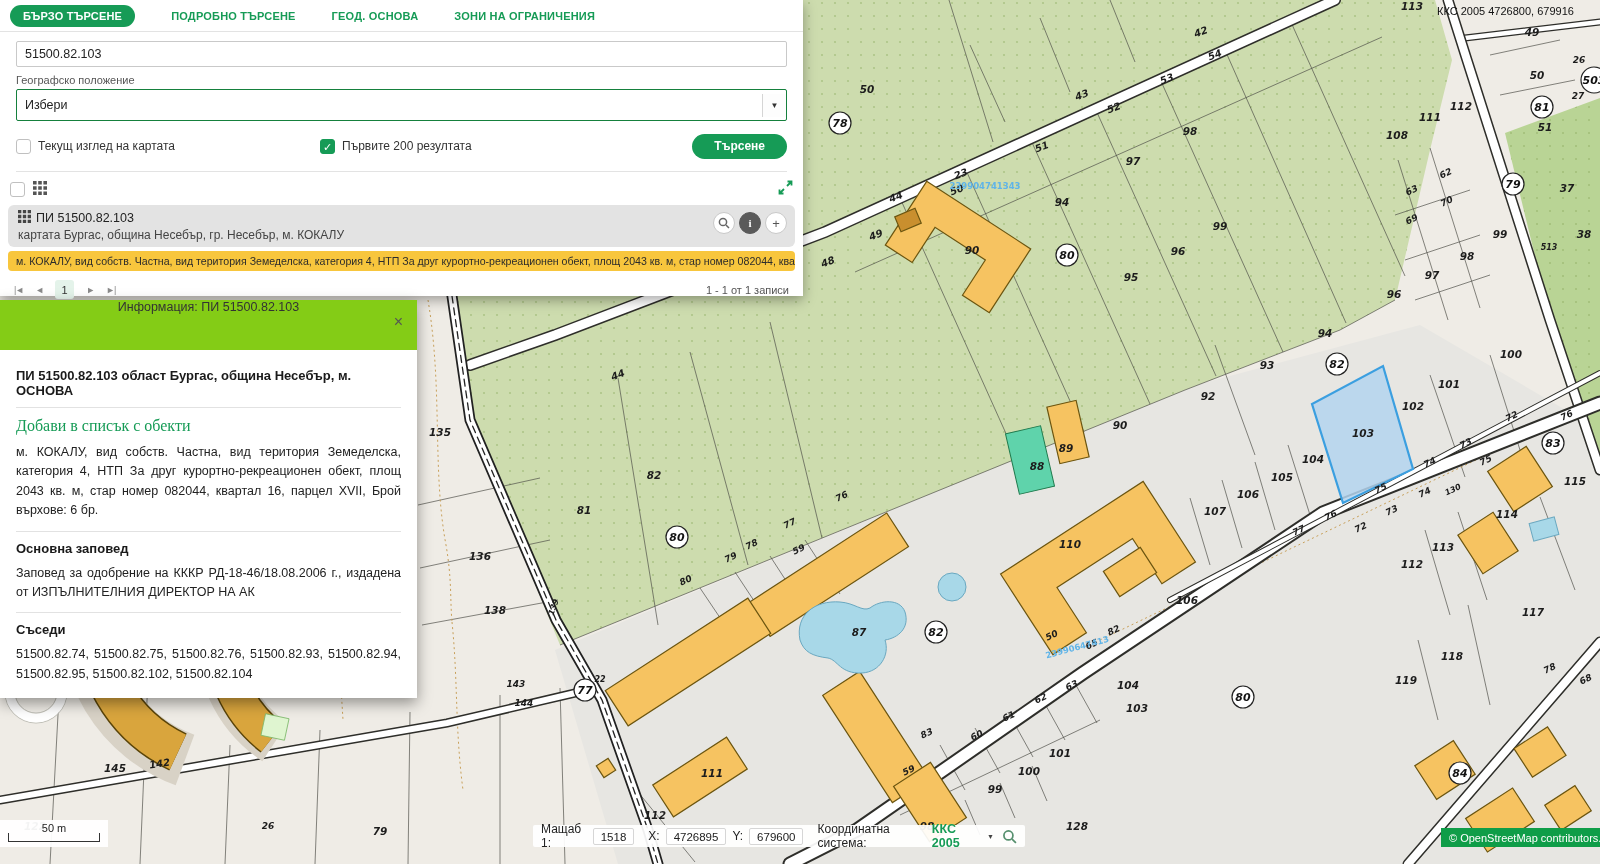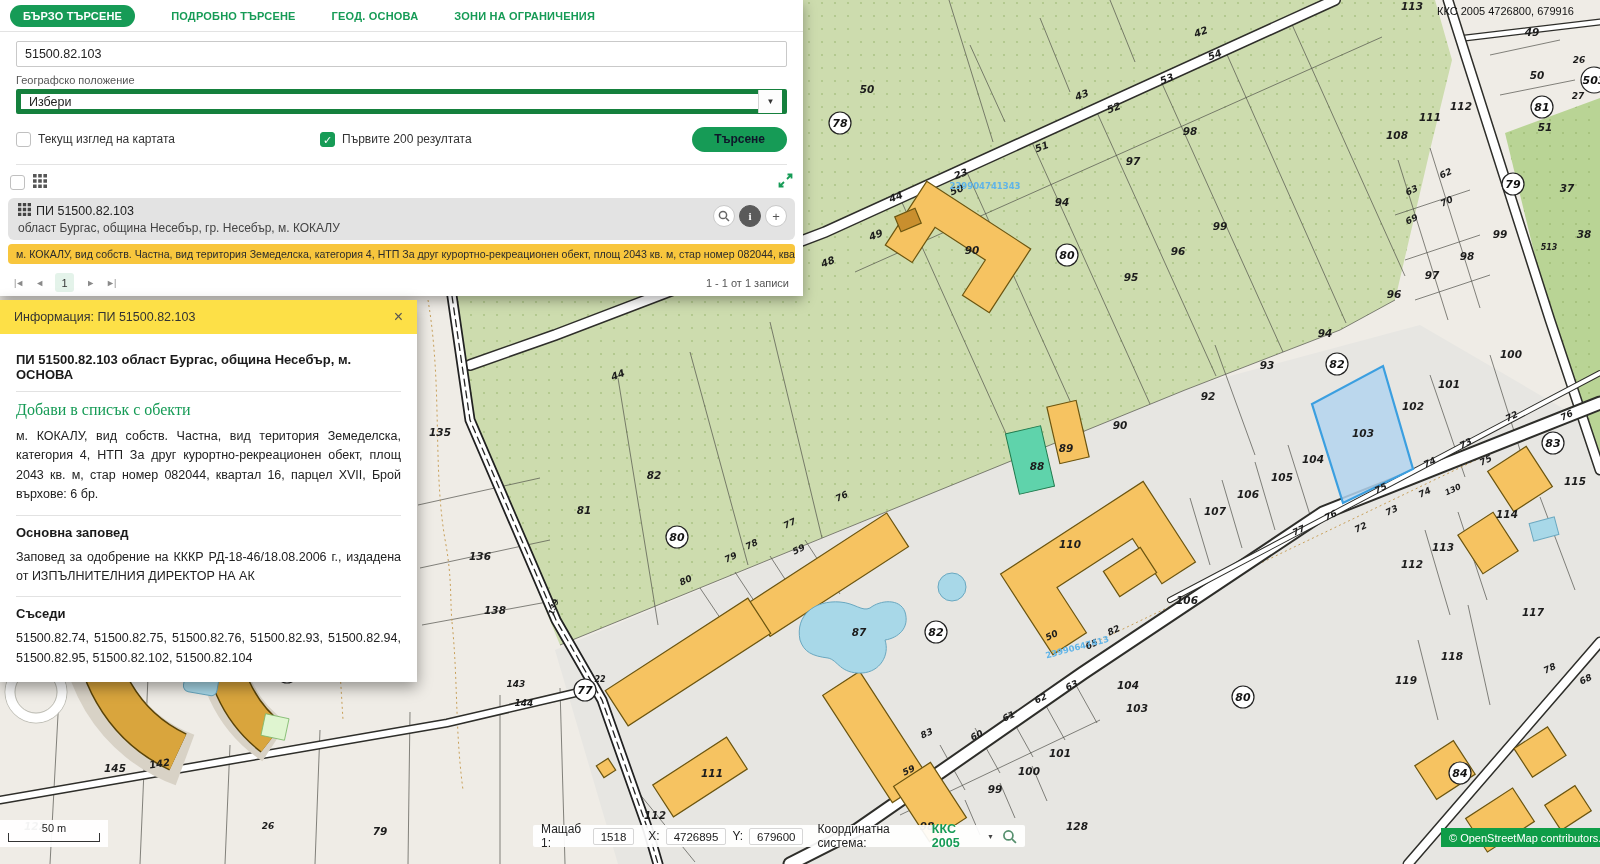--- a/index.html
+++ b/index.html
@@ -29,29 +29,29 @@
   }
   .tabbar{display:flex;align-items:center;gap:36px;height:32px;padding:0 10px;border-bottom:1px solid #e3e3e3;}
   .tab{font-size:11px;font-weight:bold;color:var(--accent);letter-spacing:.2px;cursor:pointer;white-space:nowrap;}
   .tab.active{background:var(--accent);color:#fff;padding:5px 13px;border-radius:14px;}
   .srow{padding:0 16px;}
   .search-input{
     width:771px;height:26px;margin-top:9px;border:1px solid #c9c9c9;border-radius:2px;
     font-size:12.5px;color:#222;padding:0 8px;font-family:"Liberation Sans",sans-serif;
   }
   .geo-label{font-size:11px;color:#555;margin:7px 0 3px 0;}
-  .select{width:771px;height:25px;border:5px solid #15803d;border-radius:2px;display:flex;align-items:center;}
+  .select{width:771px;height:32px;border:1px solid #15803d;border-radius:2px;display:flex;align-items:center;}
   .select .val{flex:1;font-size:12.5px;color:#222;padding:0 8px;}
   .select .caret-box{width:24px;height:23px;border-left:1px solid #d5d5d5;display:flex;align-items:center;justify-content:center;background:#fdfdfd;font-size:8px;color:#333;}
   .chkrow{display:flex;align-items:center;margin-top:12px;height:26px;}
   .cb{width:15px;height:15px;border:1px solid #c0c0c0;border-radius:3px;background:#fff;flex:0 0 auto;}
   .cb.on{background:var(--accent);border-color:var(--accent);color:#fff;font-size:11px;line-height:15px;text-align:center;}
   .cbl{font-size:12px;color:#333;margin-left:7px;}
   .btn-search{
-    margin-left:auto;background:var(--accent);color:#0f172a;font-weight:bold;font-size:12px;
+    margin-left:auto;background:var(--accent);color:#ffffff;font-weight:bold;font-size:12px;
     border:none;border-radius:13px;height:25px;padding:0 22px;cursor:pointer;font-family:"Liberation Sans",sans-serif;
   }
   .divider{border-top:1px solid #e3e3e3;margin-top:12px;}
   .listhead{display:flex;align-items:center;padding:8px 10px 4px 10px;}
   .gicon{display:inline-block;margin-left:8px;}
   .expand{margin-left:auto;cursor:pointer;}
   .result-card{background:#e3e3e3;border-radius:6px;margin:2px 8px 0 8px;padding:5px 10px;position:relative;}
   .rc-line1{font-size:12.5px;color:#222;display:flex;align-items:center;gap:5px;}
   .rc-line2{font-size:12px;color:#444;margin-top:2px;}
   .rc-icons{position:absolute;right:8px;top:7px;display:flex;gap:4px;}
@@ -64,21 +64,21 @@
   .pagerow{display:flex;align-items:center;padding:9px 14px;font-size:11px;color:#666;}
   .pgic{margin-right:12px;cursor:pointer;color:#8a8a8a;font-size:9px;letter-spacing:-1px;}
   .pgcur{width:19px;height:19px;background:#e4f3ea;border-radius:3px;color:#333;display:flex;align-items:center;justify-content:center;margin-right:12px;font-size:11px;cursor:pointer;}
   .pgsum{margin-left:auto;color:#555;}
 
   
   .info-popup{
     position:absolute;left:0;top:300px;width:417px;background:#fff;
     box-shadow:0 5px 14px rgba(0,0,0,.4);
   }
-  .ip-head{background:#fde047;height:34px;display:flex;align-items:center;padding:0 14px;font-size:12.5px;color:#333;}
+  .ip-head{background:#84cc16;height:50px;display:flex;align-items:center;padding:0 14px;font-size:12.5px;color:#333;flex-direction:column;}
   .ip-close{margin-left:auto;font-size:16px;color:#555;cursor:pointer;line-height:1;}
   .ip-body{padding:10px 16px 14px 16px;}
   .ip-title{font-size:13px;font-weight:bold;color:#1a1a1a;padding:8px 0 9px 0;border-bottom:1px solid #e2e2e2;}
   .ip-link{font-size:16px;color:var(--accent);margin-top:9px;cursor:pointer;font-family:Liberation Serif, serif;}
   .ip-para{font-size:12.5px;color:#222;text-align:justify;line-height:1.55;margin-top:8px;}
   .ip-sec{font-size:13px;font-weight:bold;color:#1a1a1a;border-top:1px solid #e2e2e2;margin-top:10px;padding-top:9px;}
 
   
   .bottom-bar{
     position:absolute;left:533px;top:825px;height:22px;width:492px;
@@ -400,21 +400,21 @@
 
   <div class="result-card">
     <div class="rc-line1">
       <span>
         <svg width="13" height="13" viewBox="0 0 14 14">
             <path fill="#444" d="M0,0h3.6v3.6H0z M5.2,0h3.6v3.6H5.2z M10.4,0H14v3.6h-3.6z M0,5.2h3.6v3.6H0z M5.2,5.2h3.6v3.6H5.2z M10.4,5.2H14v3.6h-3.6z M0,10.4h3.6V14H0z M5.2,10.4h3.6V14H5.2z M10.4,10.4H14V14h-3.6z"></path>
           </svg>
       </span>
       <span>ПИ 51500.82.103</span>
     </div>
-    <div class="rc-line2">област Бургас, община Несебър, гр. Несебър, м. КОКАЛУ</div>
+    <div class="rc-line2">картата Бургас, община Несебър, гр. Несебър, м. КОКАЛУ</div>
     <div class="rc-icons">
       <div class="cic">
         <svg width="12" height="12" viewBox="0 0 12 12" fill="none" stroke="#666" stroke-width="1.5">
           <circle cx="5" cy="5" r="3.6"></circle>
             <path d="M8 8 L11 11"></path>
         </svg>
       </div>
       <div class="cic dark">i</div>
       <div class="cic">+</div>
     </div>

